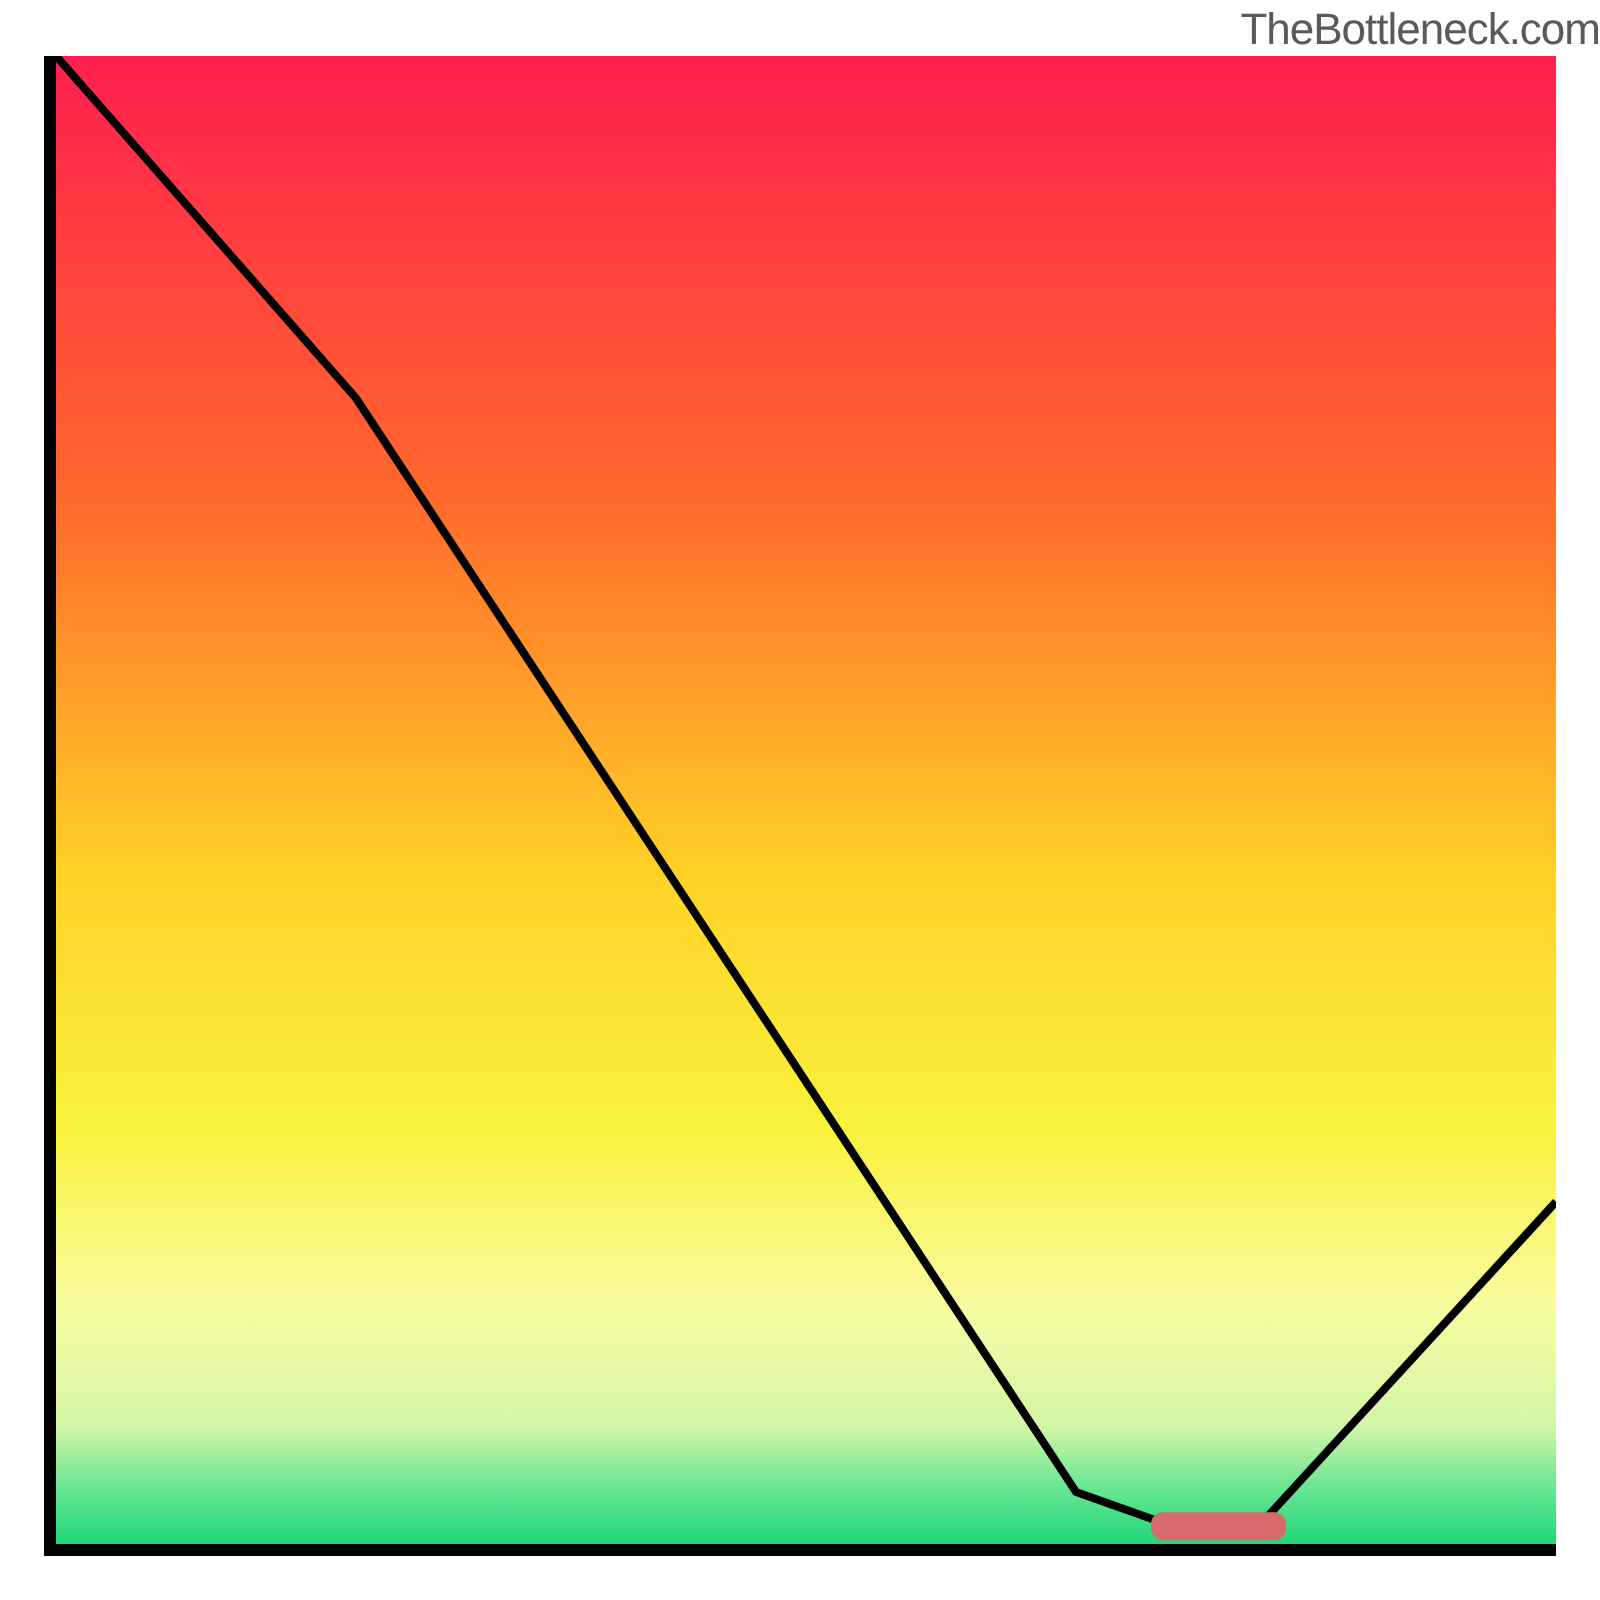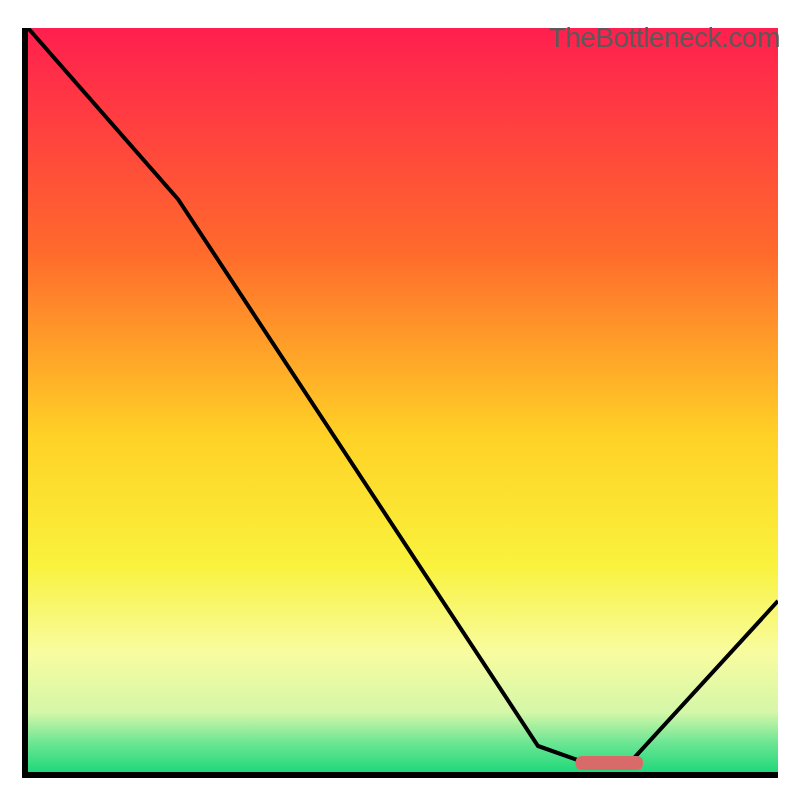--- a/index.html
+++ b/index.html
@@ -12,27 +12,26 @@
     font-family: Arial, Helvetica, sans-serif;
   }
   .container {
     position: relative;
     width: 800px;
     height: 800px;
   }
   .watermark {
     position: absolute;
     top: 2px;
-    right: 20px;
+    right: 0;
     color: #5a5a5a;
-    font-size: 28px;
+    font-size: 22px;
     font-weight: 400;
     letter-spacing: -0.5px;
     z-index: 10;
-    margin-top: 20px;
   }
   .plot-frame {
     position: absolute;
     left: 22px;
     top: 28px;
     width: 756px;
     height: 750px;
     border-left: 6px solid #000;
     border-bottom: 6px solid #000;
     box-sizing: border-box;

